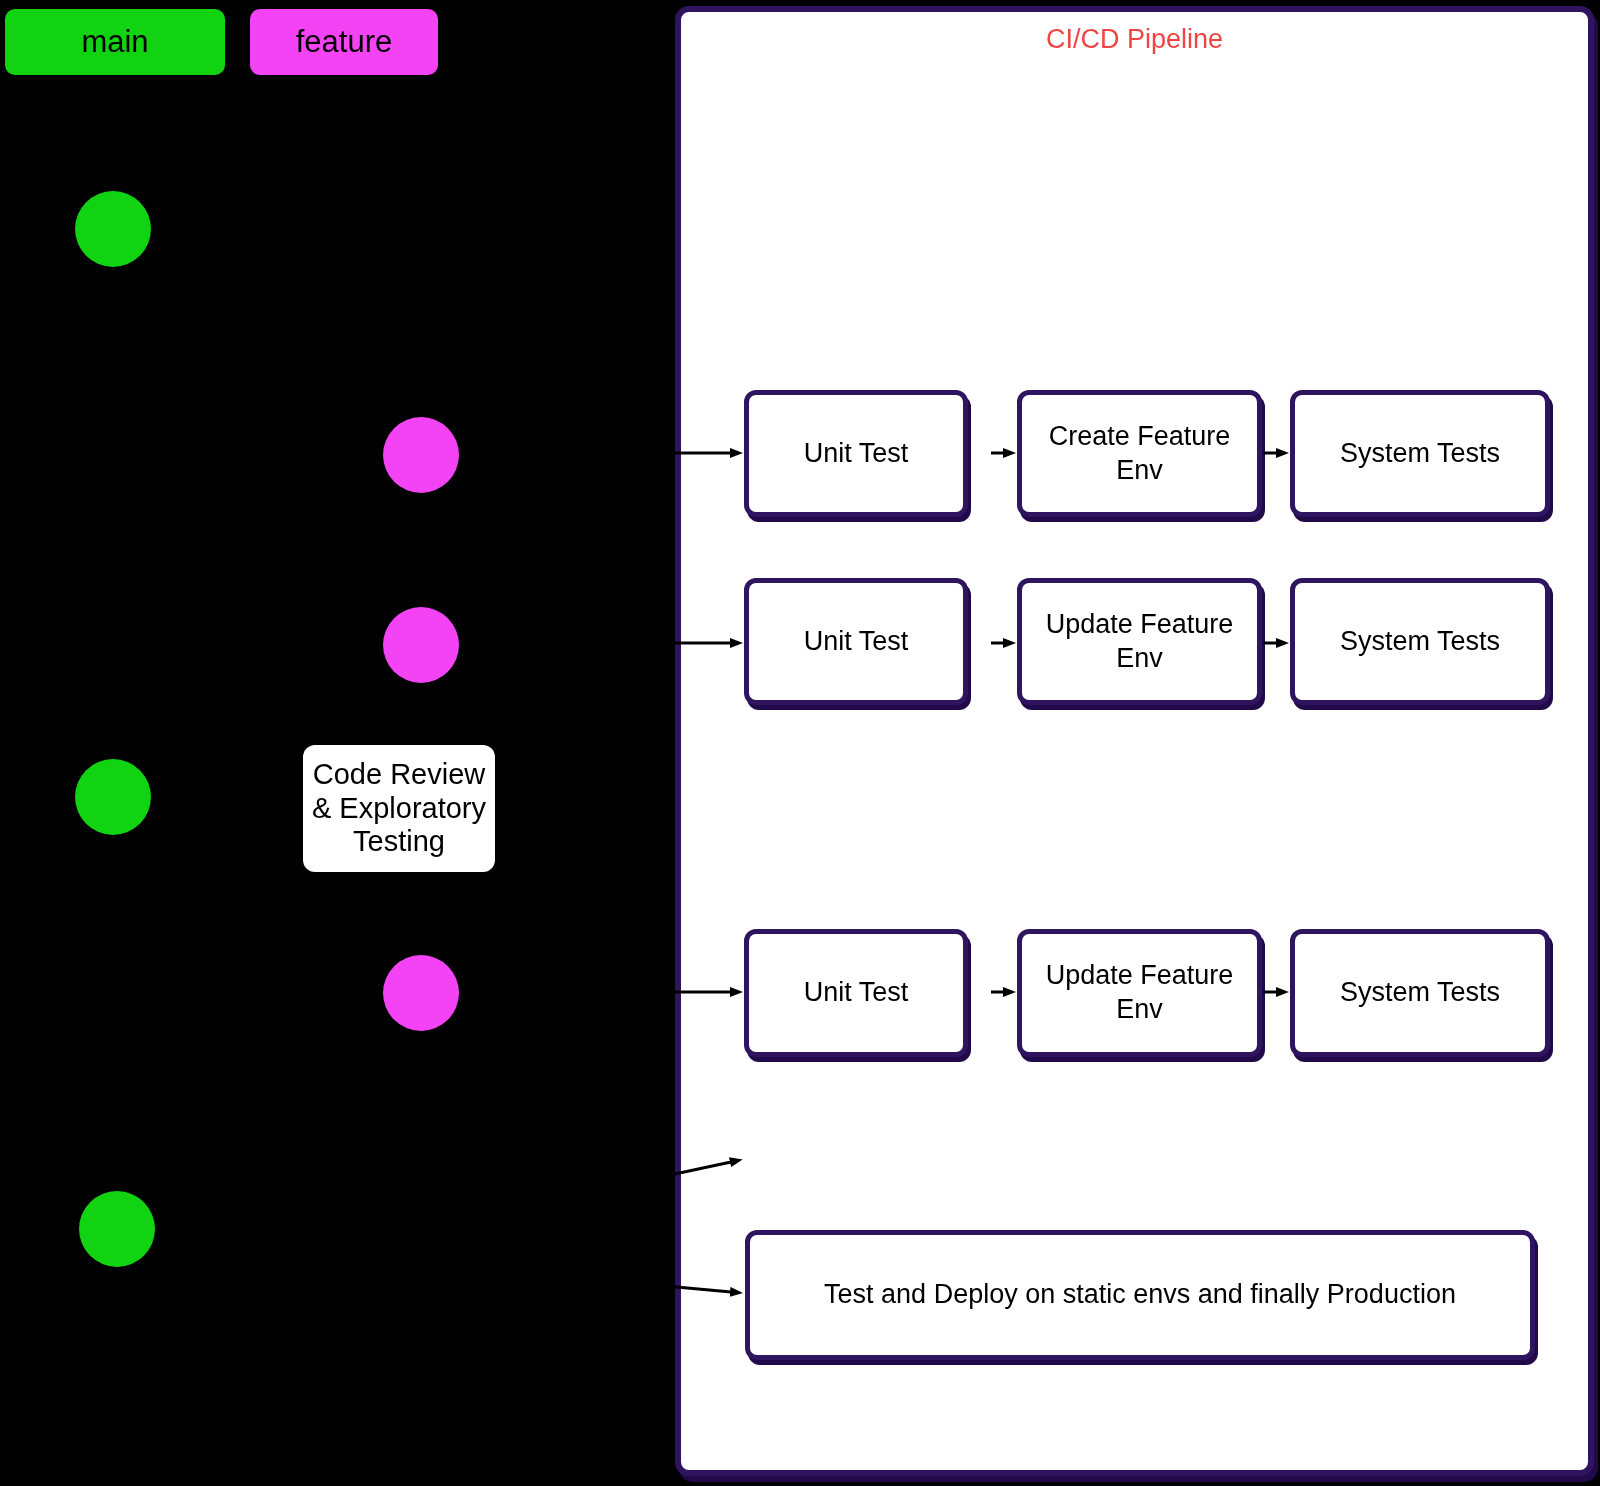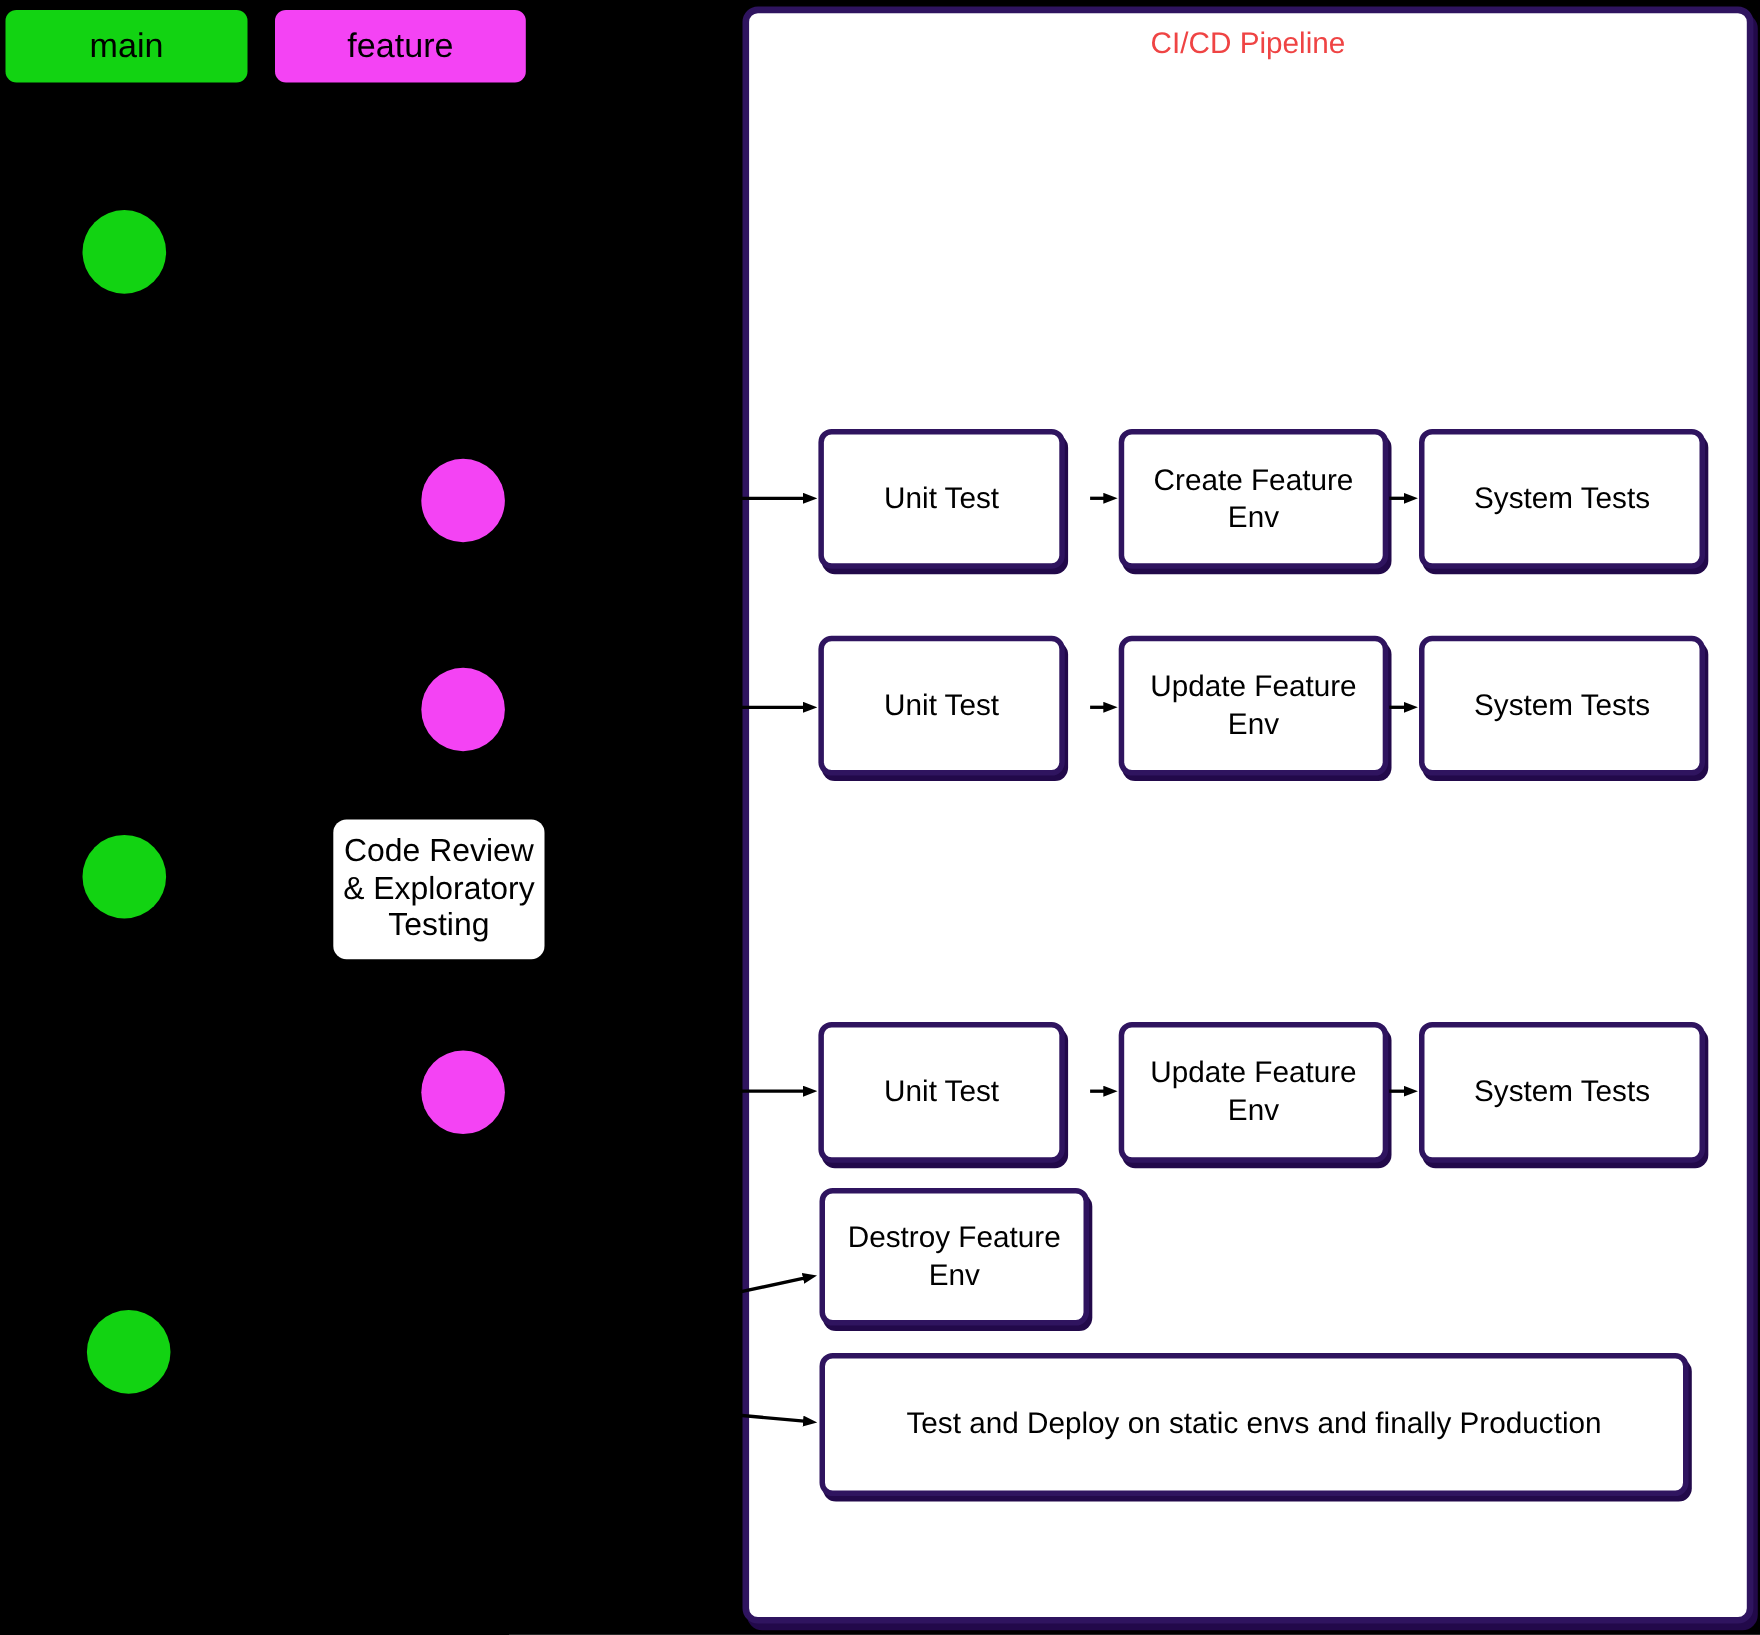--- a/index.html
+++ b/index.html
@@ -6,21 +6,21 @@
   body{width:1600px;height:1486px;position:relative;overflow:hidden;
        font-family:"Liberation Sans", sans-serif;color:#000;}
 
   .stage{position:absolute;inset:0;}
 
   
   .badge{position:absolute;height:66px;border-radius:10px;
          display:flex;align-items:center;justify-content:center;
          font-size:31px;color:#000;}
   .badge.main{left:5px;top:9px;width:220px;background:#12d312;}
-  .badge.feature{left:250px;top:9px;width:228px;background:#f443f4;}
+  .badge.feature{left:250px;top:9px;width:188px;background:#f443f4;}
 
   
   .dot{position:absolute;width:76px;height:76px;border-radius:50%;}
   .dot.green{background:#12d312;}
   .dot.pink{background:#f443f4;}
   .dot.g1{left:75px;top:191px;}
   .dot.g2{left:75px;top:759px;}
   .dot.g3{left:79px;top:1191px;}
   .dot.f1{left:383px;top:417px;}
   .dot.f2{left:383px;top:607px;}
@@ -83,21 +83,20 @@
   <div class="step c3 r1">System Tests</div>
 
   <div class="step c1 r2">Unit Test</div>
   <div class="step c2 r2">Update Feature Env</div>
   <div class="step c3 r2">System Tests</div>
 
   <div class="step c1 r3">Unit Test</div>
   <div class="step c2 r3">Update Feature Env</div>
   <div class="step c3 r3">System Tests</div>
 
-  <div class="step destroy">Destroy Feature Env</div>
   <div class="step deploy">Test and Deploy on static envs and finally Production</div>
 
   <svg class="arrows" width="1600" height="1486" viewBox="0 0 1600 1486">
     <defs>
       <marker id="ah" markerWidth="13" markerHeight="10" refX="1" refY="5" orient="auto" markerUnits="userSpaceOnUse">
         <path d="M0,0 L13,5 L0,10 Z" fill="#000"></path>
       </marker>
     </defs>
     <g stroke="#000" stroke-width="3" fill="none">
       <path d="M600,453 H731" marker-end="url(#ah)"></path>

